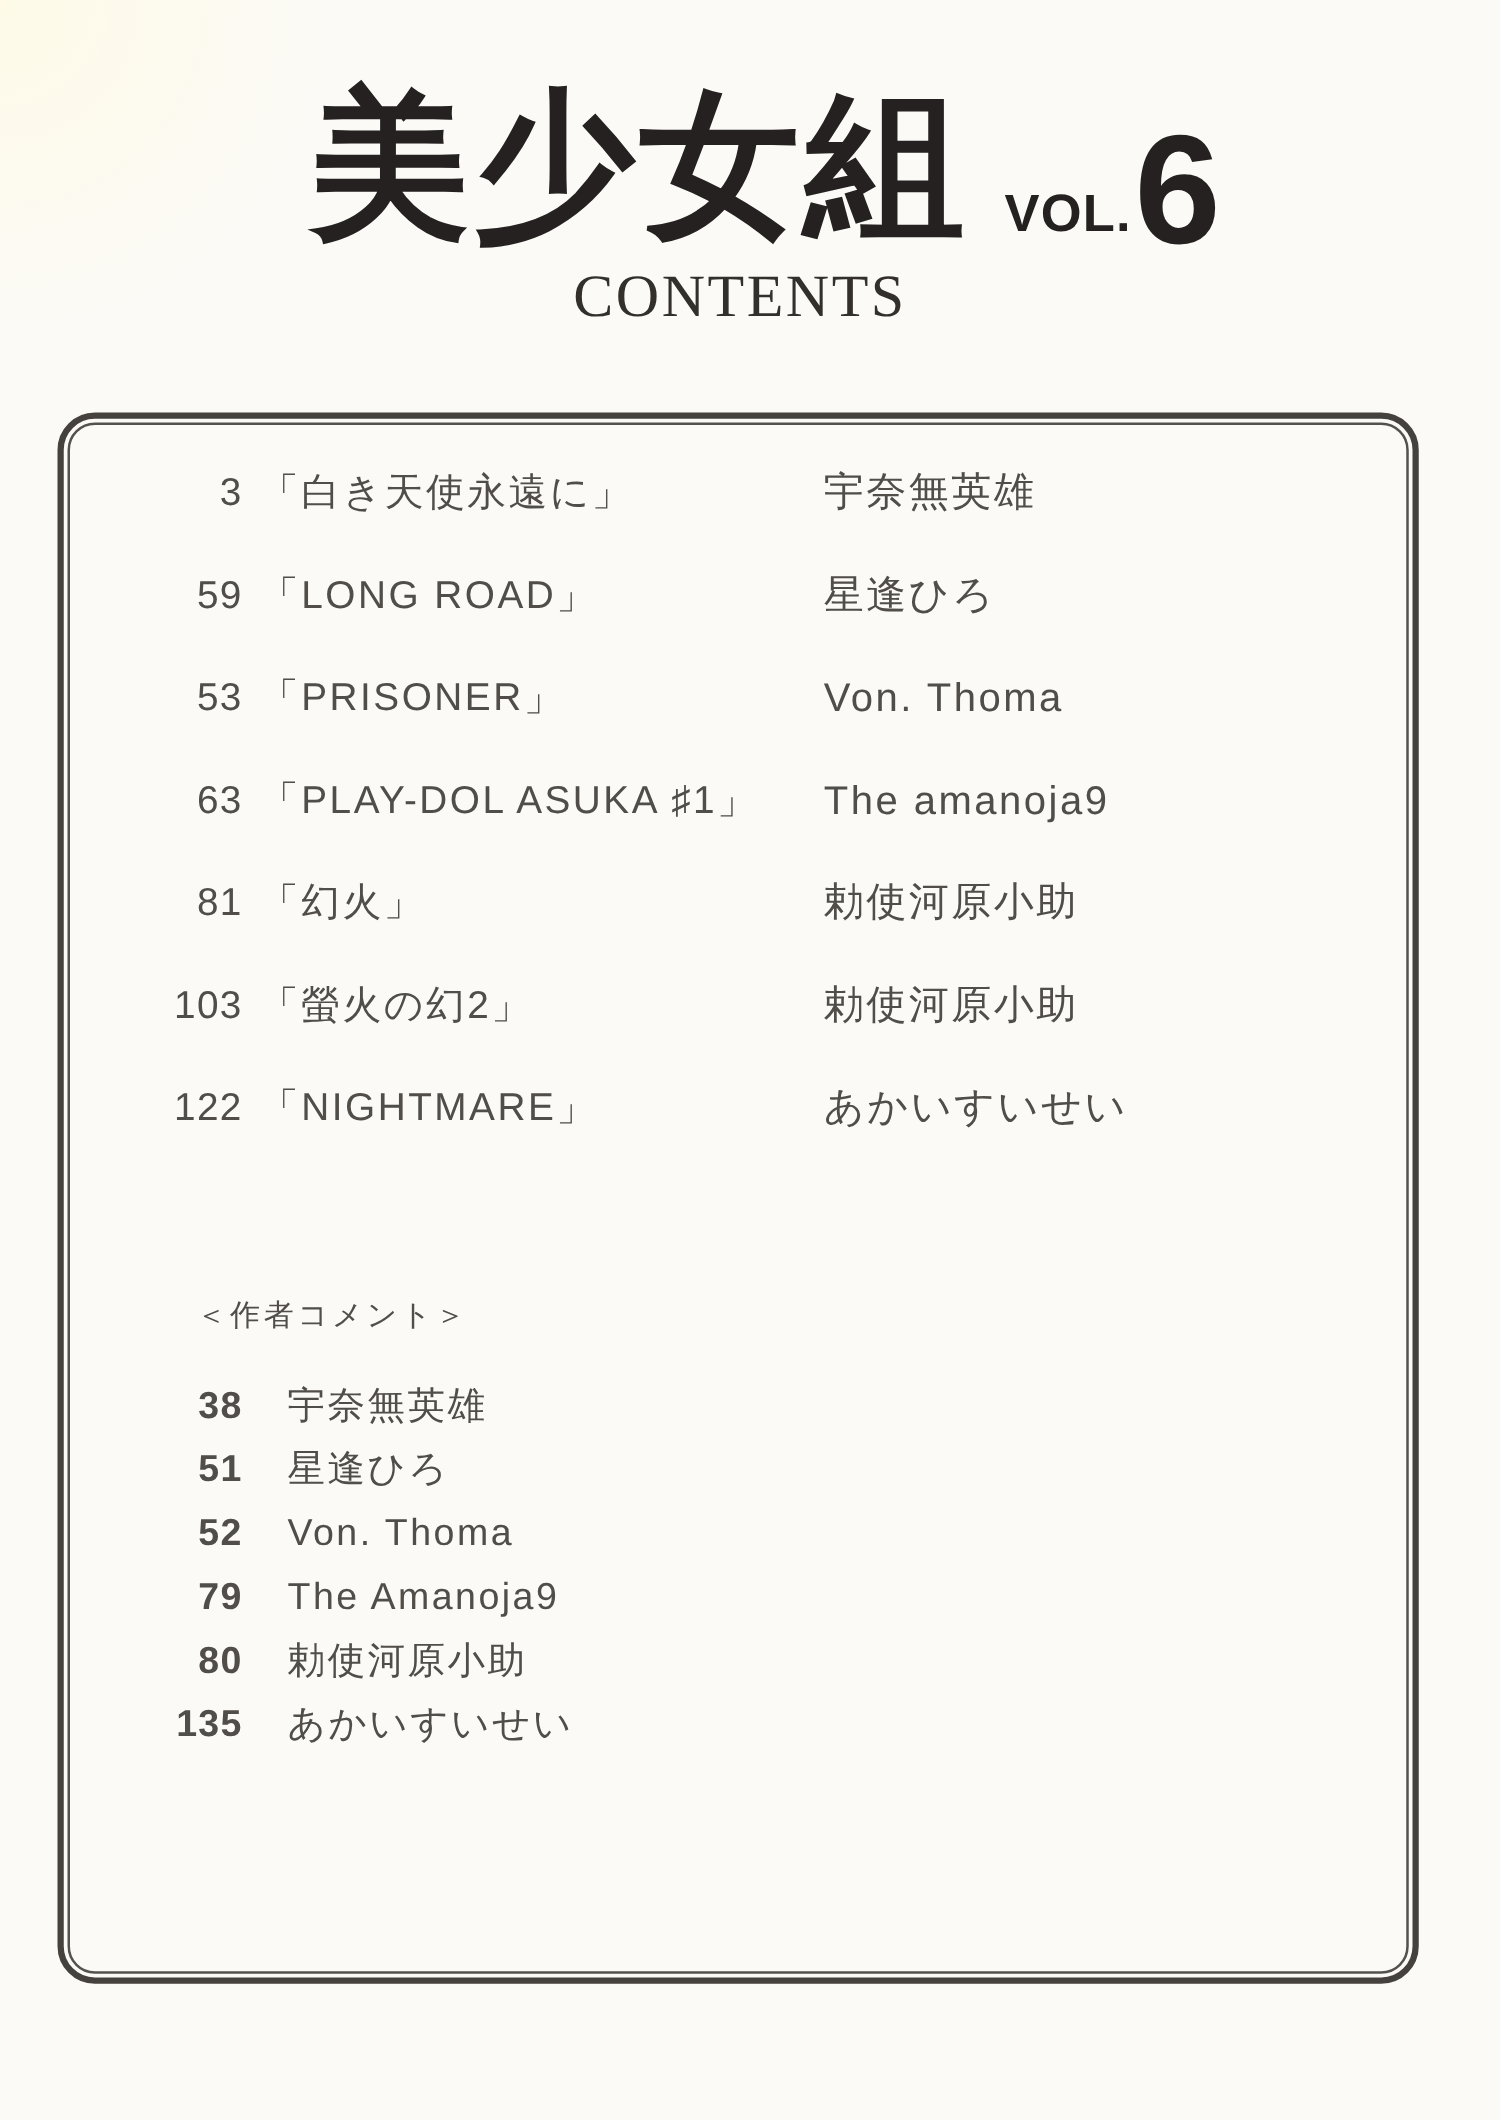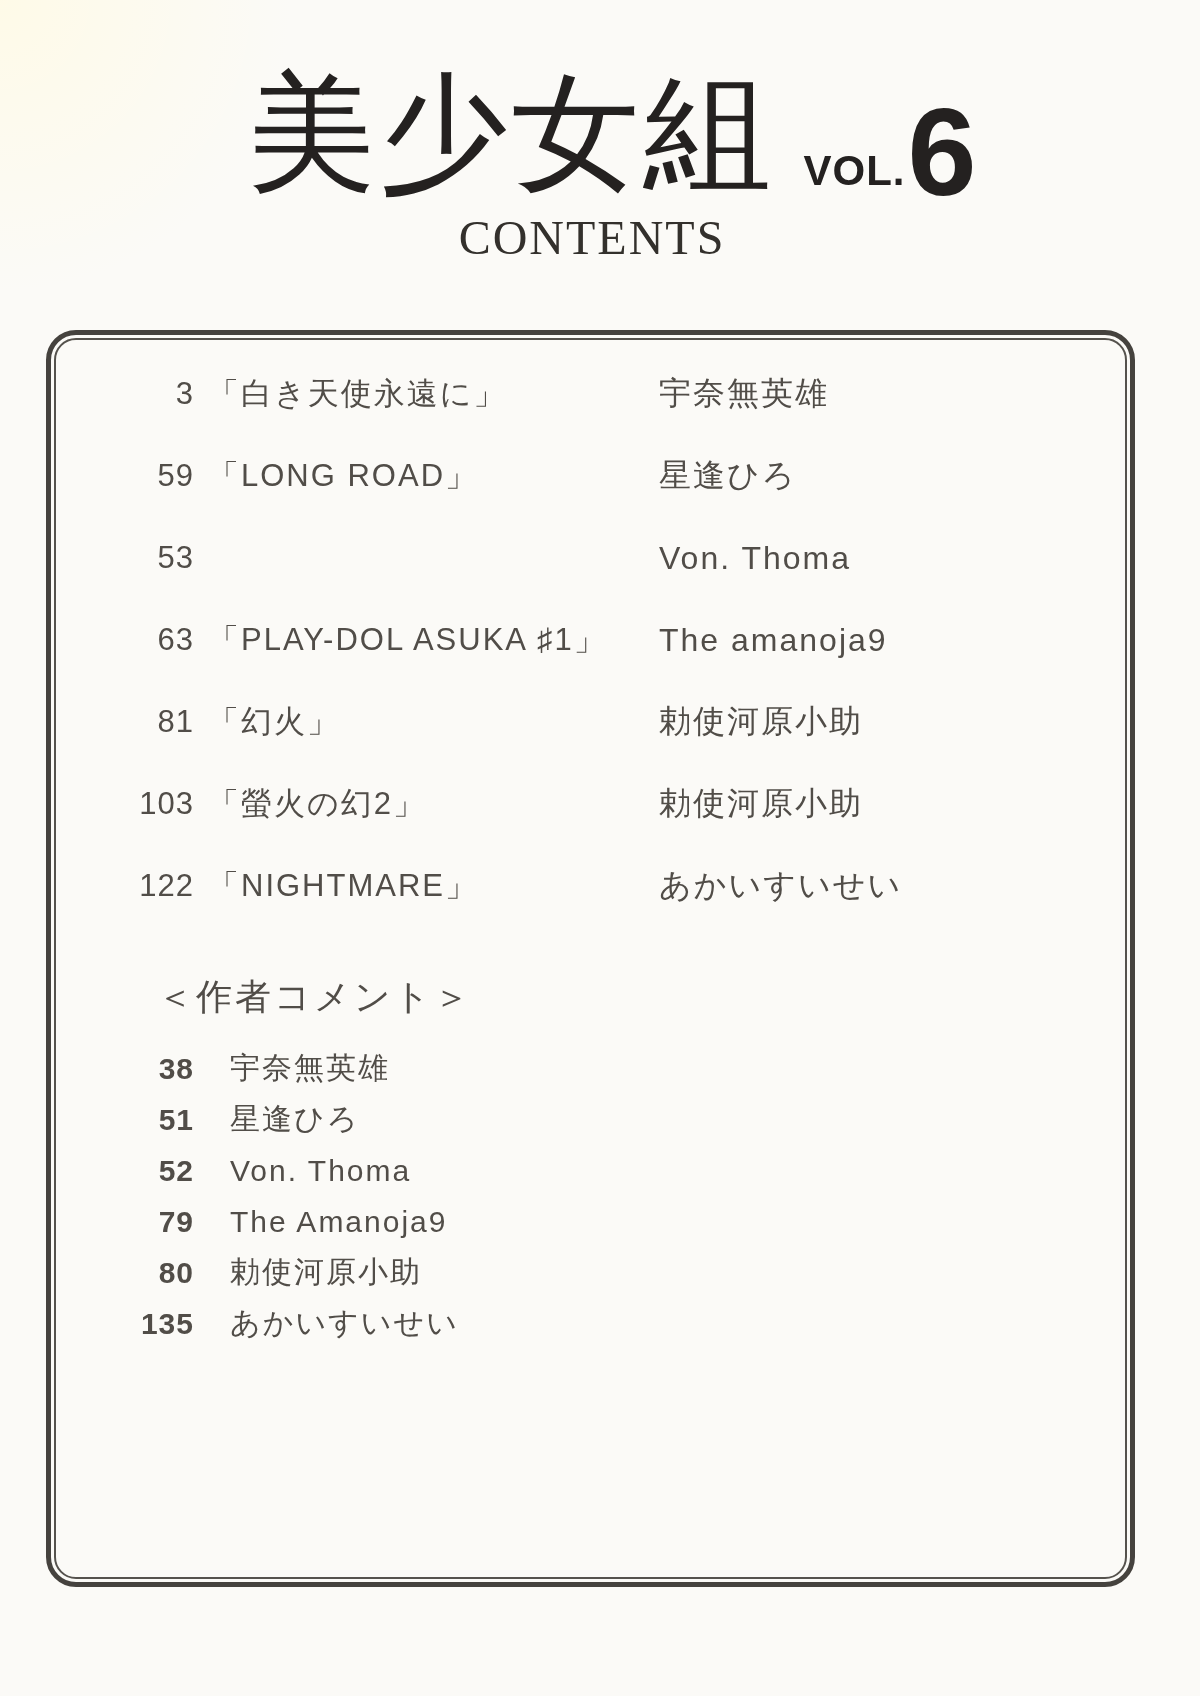--- a/index.html
+++ b/index.html
@@ -28,21 +28,21 @@
   }
   .title-line {
     display: flex;
     justify-content: center;
     align-items: flex-end;
     color: #242120;
     transform: translateX(-8px);
   }
   .title-kanji {
     font-size: 128px;
-    font-weight: 400;
+    font-weight: 700;
     letter-spacing: 4px;
     line-height: 150px;
     font-family: "Liberation Sans", "DejaVu Sans", sans-serif;
     margin-left: 40px;
   }
   .title-vol {
     font-size: 42px;
     font-weight: 700;
     letter-spacing: 1px;
     line-height: 1;
@@ -111,23 +111,23 @@
   .toc-author {
     position: absolute;
     left: 608px;
     font-size: 32px;
     letter-spacing: 2px;
     white-space: nowrap;
   }
 
   
   .comments-heading {
-    margin-top: 48px;
+    margin-top: 104px;
     margin-left: 106px;
-    font-size: 36px;
+    font-size: 24px;
     letter-spacing: 3px;
     color: #514d48;
     line-height: 44px;
   }
   .comments-list {
     margin-top: 24px;
   }
   .comment-row {
     position: relative;
     height: 51px;
@@ -173,20 +173,21 @@
   </div>
 
   <div class="toc-row">
     <span class="toc-num">59</span>
     <span class="toc-title">「LONG ROAD」</span>
     <span class="toc-author">星逢ひろ</span>
   </div>
 
   <div class="toc-row">
     <span class="toc-num">53</span>
+    <span class="toc-title">「PRISONER」</span>
     <span class="toc-author">Von. Thoma</span>
   </div>
 
   <div class="toc-row">
     <span class="toc-num">63</span>
     <span class="toc-title">「PLAY-DOL ASUKA ♯1」</span>
     <span class="toc-author">The amanoja9</span>
   </div>
 
   <div class="toc-row">

